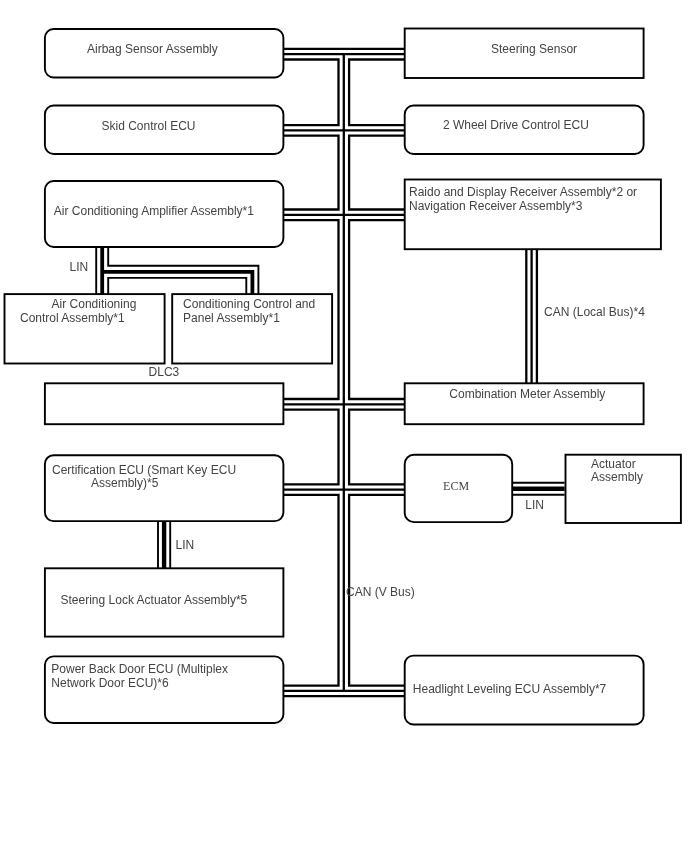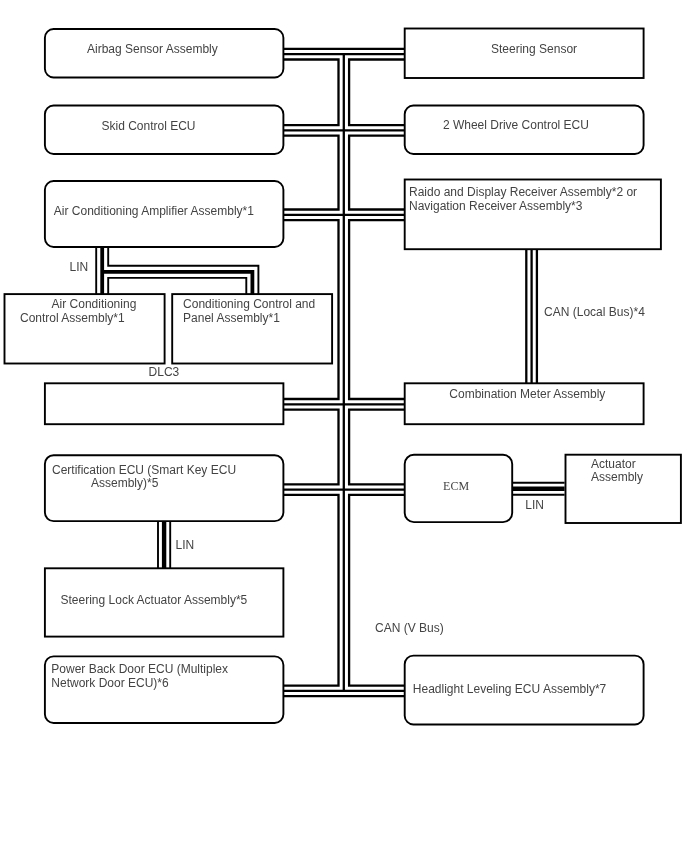--- a/index.html
+++ b/index.html
@@ -110,15 +110,15 @@
   <div class="lbl" style="left:409.0px;top:199.7px;">Navigation Receiver Assembly*3</div>
   <div class="lbl" style="left:449.3px;top:388px;">Combination Meter Assembly</div>
   <div class="lbl" style="left:443.1px;top:480.0px;font-family:Liberation Serif, serif;">ECM</div>
   <div class="lbl" style="left:591.0px;top:457.5px;">Actuator</div>
   <div class="lbl" style="left:591.0px;top:471.1px;">Assembly</div>
   <div class="lbl" style="left:412.8px;top:682.9px;">Headlight Leveling ECU Assembly*7</div>
 
   <div class="lbl" style="left:69.5px;top:260.7px;">LIN</div>
   <div class="lbl" style="left:544.1px;top:306px;">CAN (Local Bus)*4</div>
   <div class="lbl" style="left:175.5px;top:538.8px;">LIN</div>
-  <div class="lbl" style="left:375px;top:585.7px;margin-top:36px;">CAN (V Bus)</div>
+  <div class="lbl" style="left:346px;top:585.7px;">CAN (V Bus)</div>
   <div class="lbl" style="left:525.3px;top:499.2px;">LIN</div>
 </div>
 
 </body></html>

